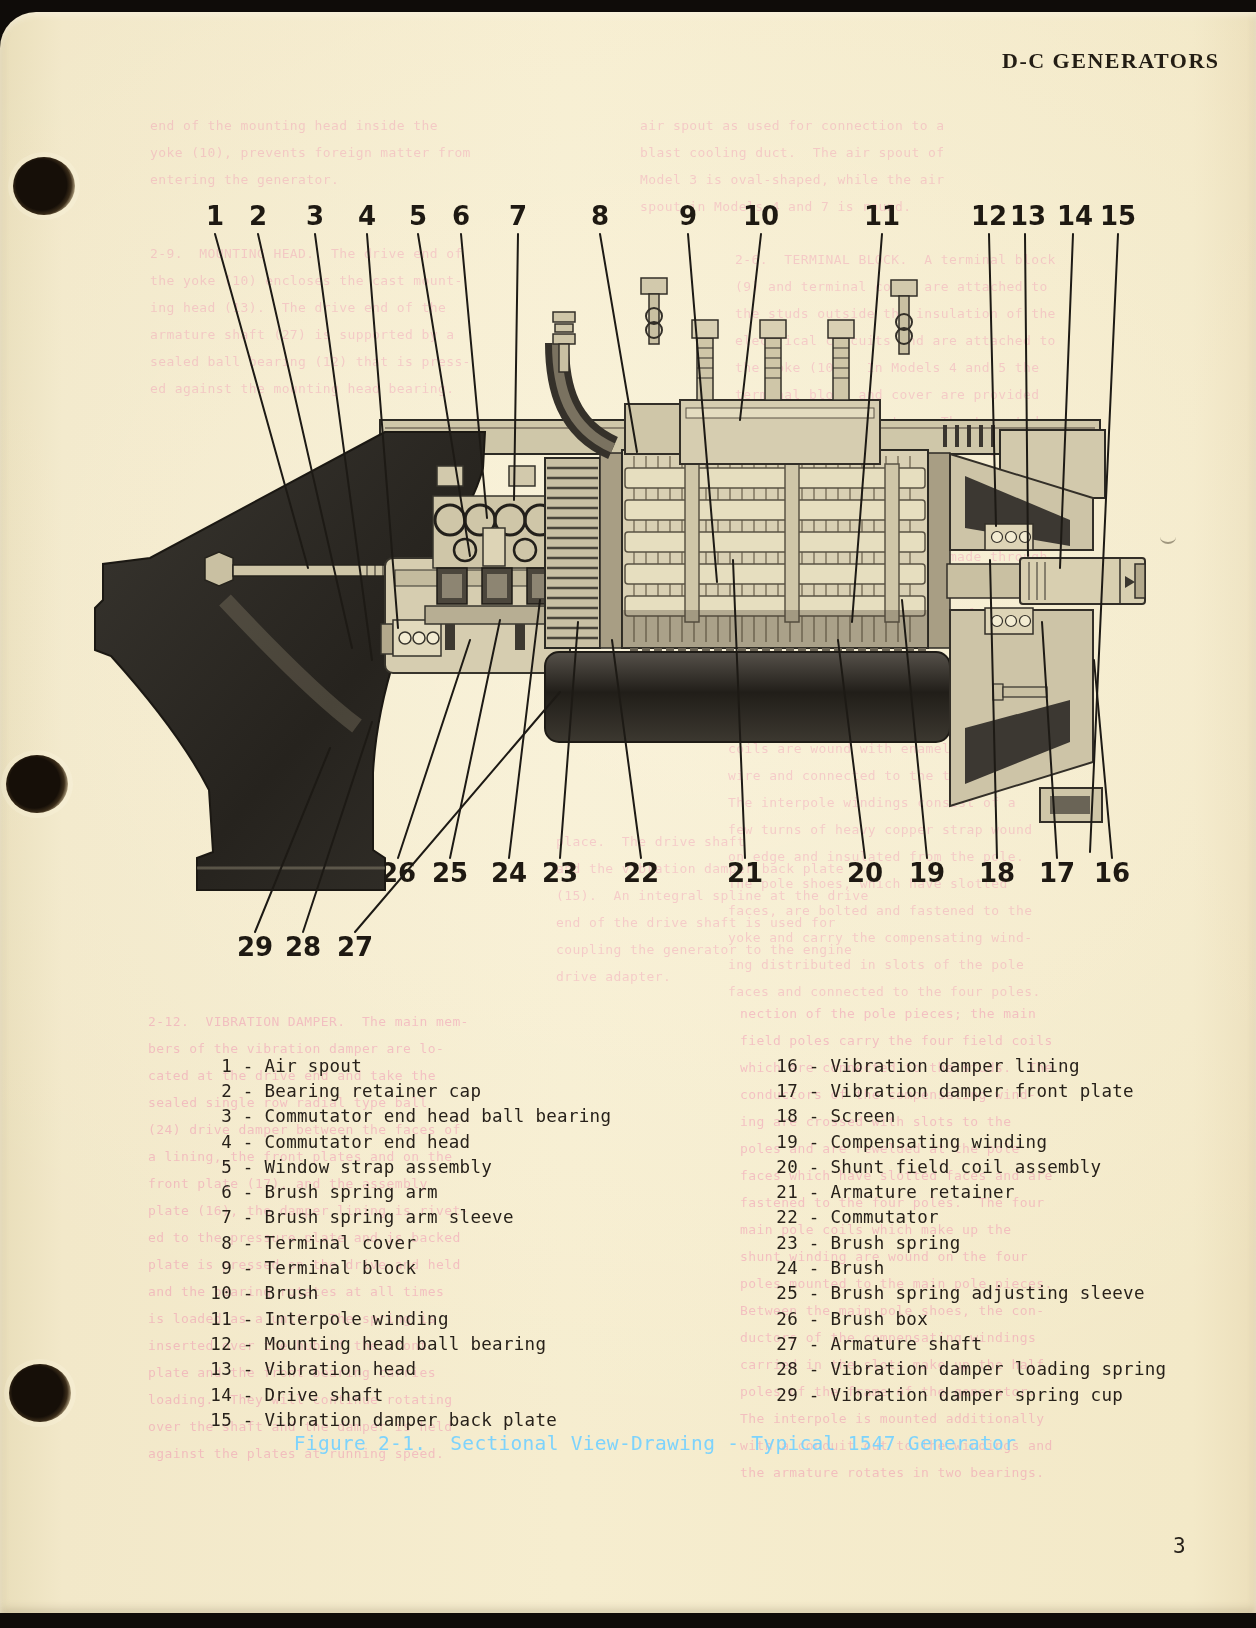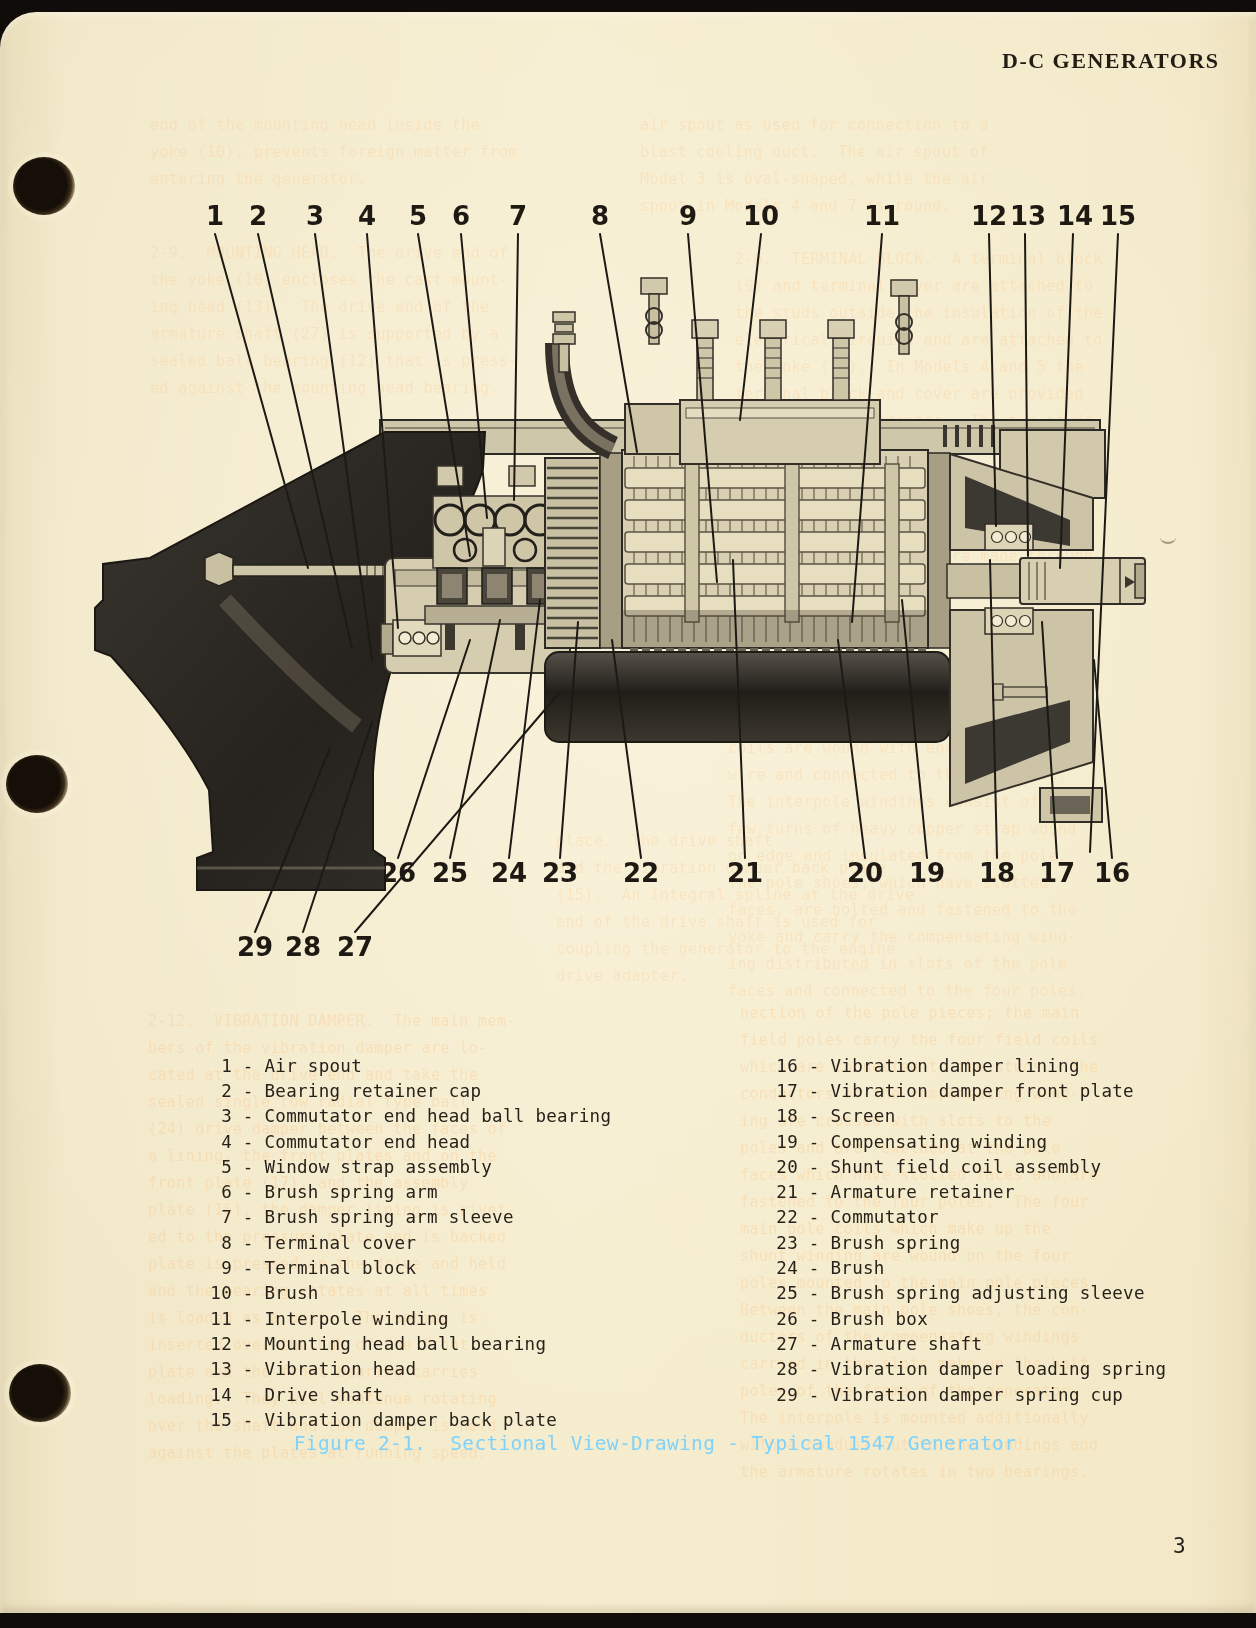--- a/index.html
+++ b/index.html
@@ -24,22 +24,22 @@
     font-family:"Liberation Serif", serif;font-weight:bold;font-size:22px;
     letter-spacing:1.5px;color:#231d14;white-space:pre;
   }
   .callout{
     position:absolute;transform:translateX(-50%);
     font-family:"DejaVu Sans", sans-serif;font-weight:bold;font-size:26px;
     color:#1e1912;line-height:1;
   }
   .ghost{
     position:absolute;font-family:"DejaVu Sans Mono",monospace;
-    font-size:15px;line-height:27px;letter-spacing:.4px;
-    color:#fdba74;opacity:.21;filter:blur(.7px);white-space:pre;
+    font-size:13px;line-height:27px;letter-spacing:.4px;
+    color:#ec4899;opacity:.21;filter:blur(.7px);white-space:pre;
   }
   .ghost.strong{opacity:.27;}
   .plist{position:absolute;top:1053px;}
   .prow{height:25.3px;display:flex;align-items:center;
     font-size:17.5px;color:#27211a;letter-spacing:.3px;}
   .pn{width:42px;text-align:right;white-space:pre;}
   .ps,.pl{white-space:pre;}
   .caption{
     position:absolute;left:240px;top:1432px;width:830px;text-align:center;
     font-size:19.5px;color:#7dd3fc;white-space:pre;letter-spacing:.3px;

